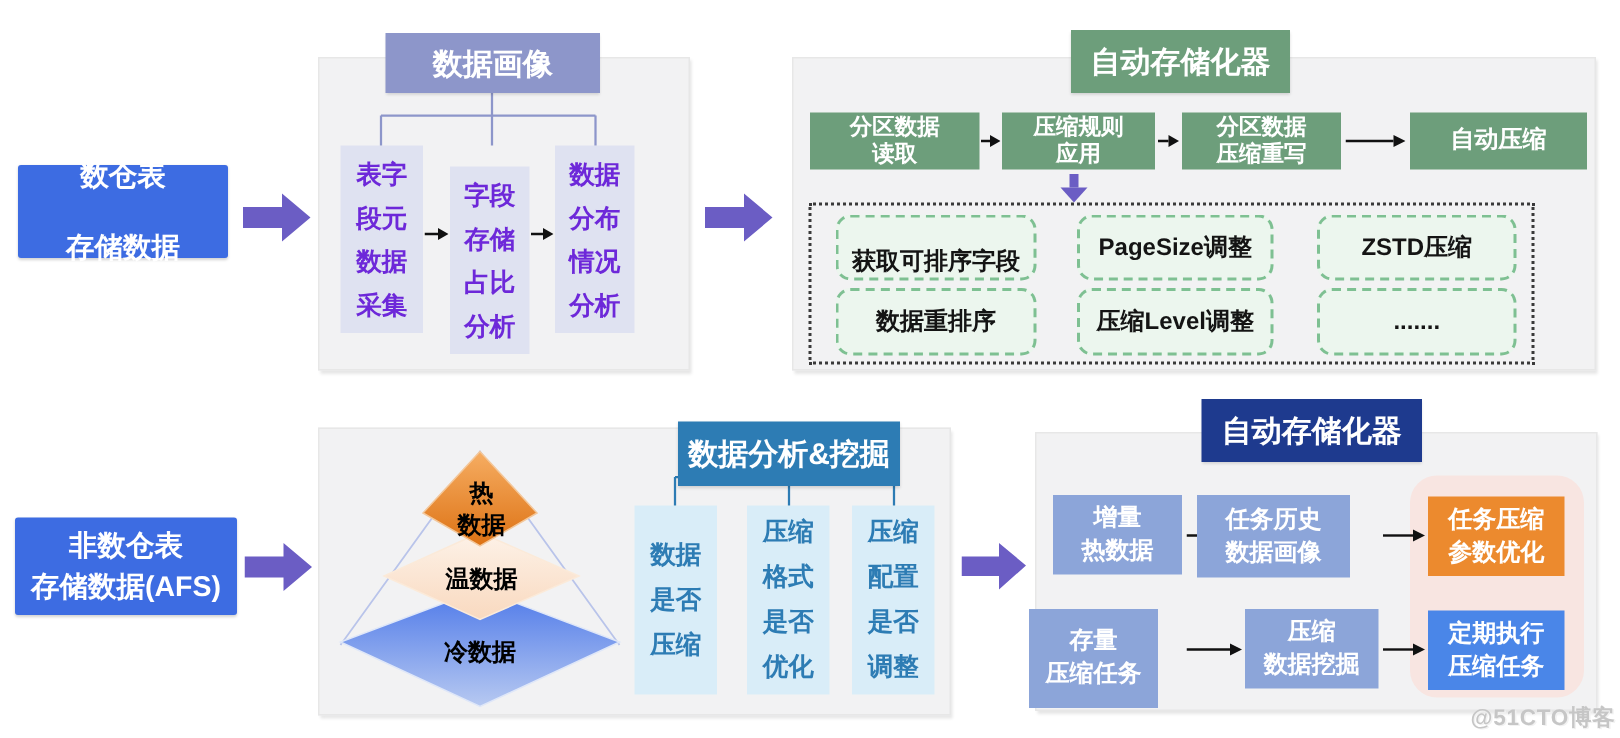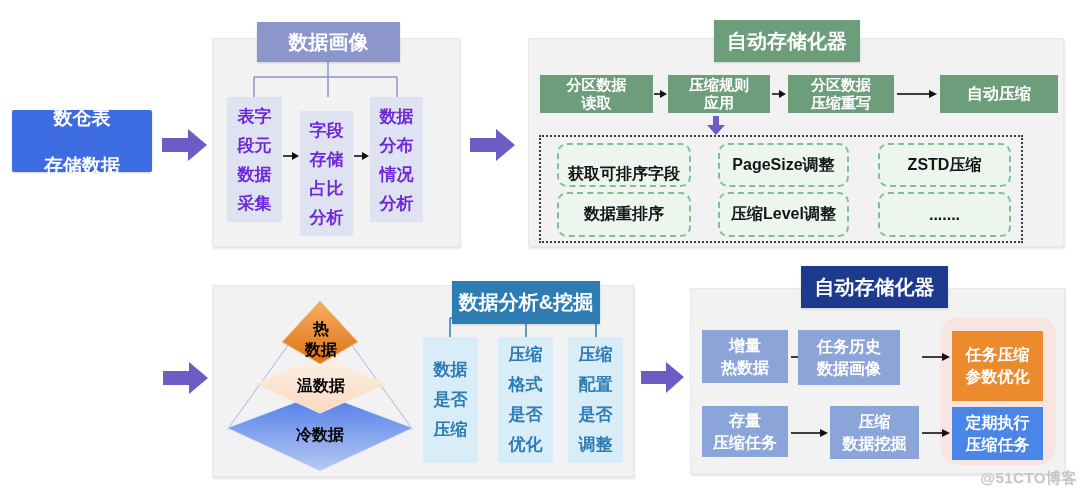--- a/index.html
+++ b/index.html
@@ -174,20 +174,24 @@
   <div class="strat" style="left:878px;top:143px;width:129px;height:40px;">
     <span>ZSTD压缩</span>
   </div>
   <div class="strat" style="left:718px;top:192px;width:127px;height:41px;">
     <span>压缩Level调整</span>
   </div>
   <div class="strat" style="left:878px;top:192px;width:129px;height:41px;">
     <span>.......</span>
   </div>
 
+  <div class="srcbox" style="left:10px;top:345px;width:148px;height:65px;">
+    <span>非数仓表</span>
+    <span>存储数据(AFS)</span>
+  </div>
 
   <div class="abs" style="left:163px;top:361px;">
     <svg width="46" height="34" viewBox="0 0 46 34">
         <polygon points="0,10 26,10 26,1 45,17 26,33 26,24 0,24" fill="#6b5dc4"></polygon>
       </svg>
   </div>
 
   <div class="panel" style="left:212px;top:285px;width:420px;height:190px;"></div>
 
   <div class="abs" style="left:212px;top:285px;z-index:3;">
@@ -277,26 +281,26 @@
   <div class="nbox" style="left:798px;top:330px;width:102px;height:55px;">
     <span>任务历史</span>
     <span>数据画像</span>
   </div>
   <div class="abs" style="left:922px;top:352px;">
     <svg width="28" height="10" viewBox="0 0 28 10">
         <line x1="0" y1="5" x2="20" y2="5" stroke="#111" stroke-width="1.6"></line>
         <polygon points="20,1 28,5 20,9" fill="#111"></polygon>
       </svg>
   </div>
-  <div class="nbox nbox-orange" style="left:952px;top:331px;width:91px;height:70px;text-align:center;">
+  <div class="nbox nbox-orange" style="left:952px;top:331px;width:91px;height:53px;text-align:center;">
     <span>任务压缩</span>
     <span>参数优化</span>
   </div>
 
-  <div class="nbox" style="left:702px;top:406px;width:86px;height:51px;">
+  <div class="nbox" style="left:686px;top:406px;width:86px;height:66px;">
     <span>存量</span>
     <span>压缩任务</span>
   </div>
   <div class="abs" style="left:791px;top:428px;">
     <svg width="37" height="10" viewBox="0 0 37 10">
         <line x1="0" y1="5" x2="29" y2="5" stroke="#111" stroke-width="1.6"></line>
         <polygon points="29,1 37,5 29,9" fill="#111"></polygon>
       </svg>
   </div>
   <div class="nbox" style="left:830px;top:406px;width:89px;height:53px;">

